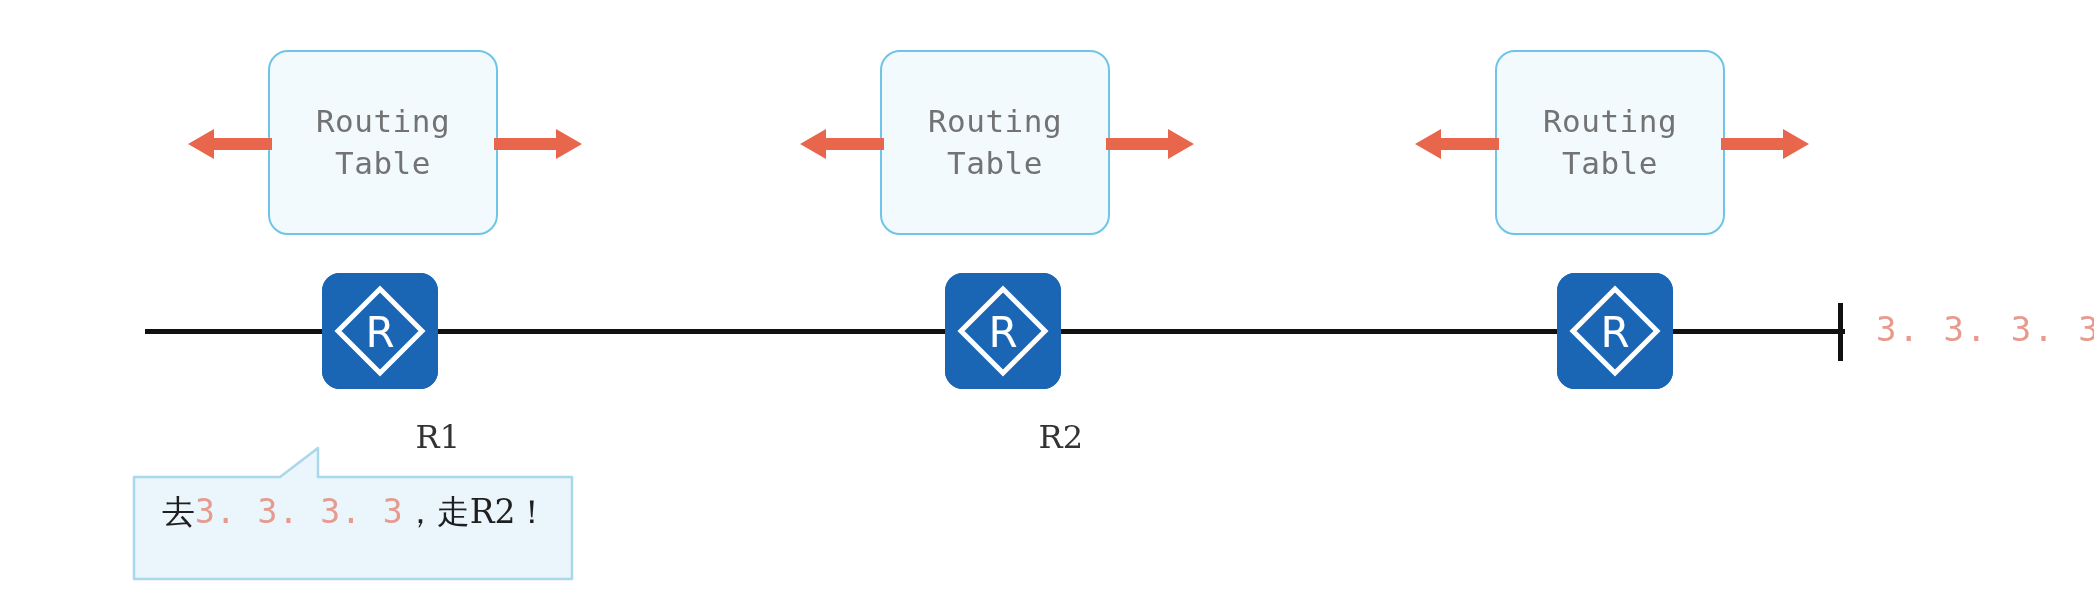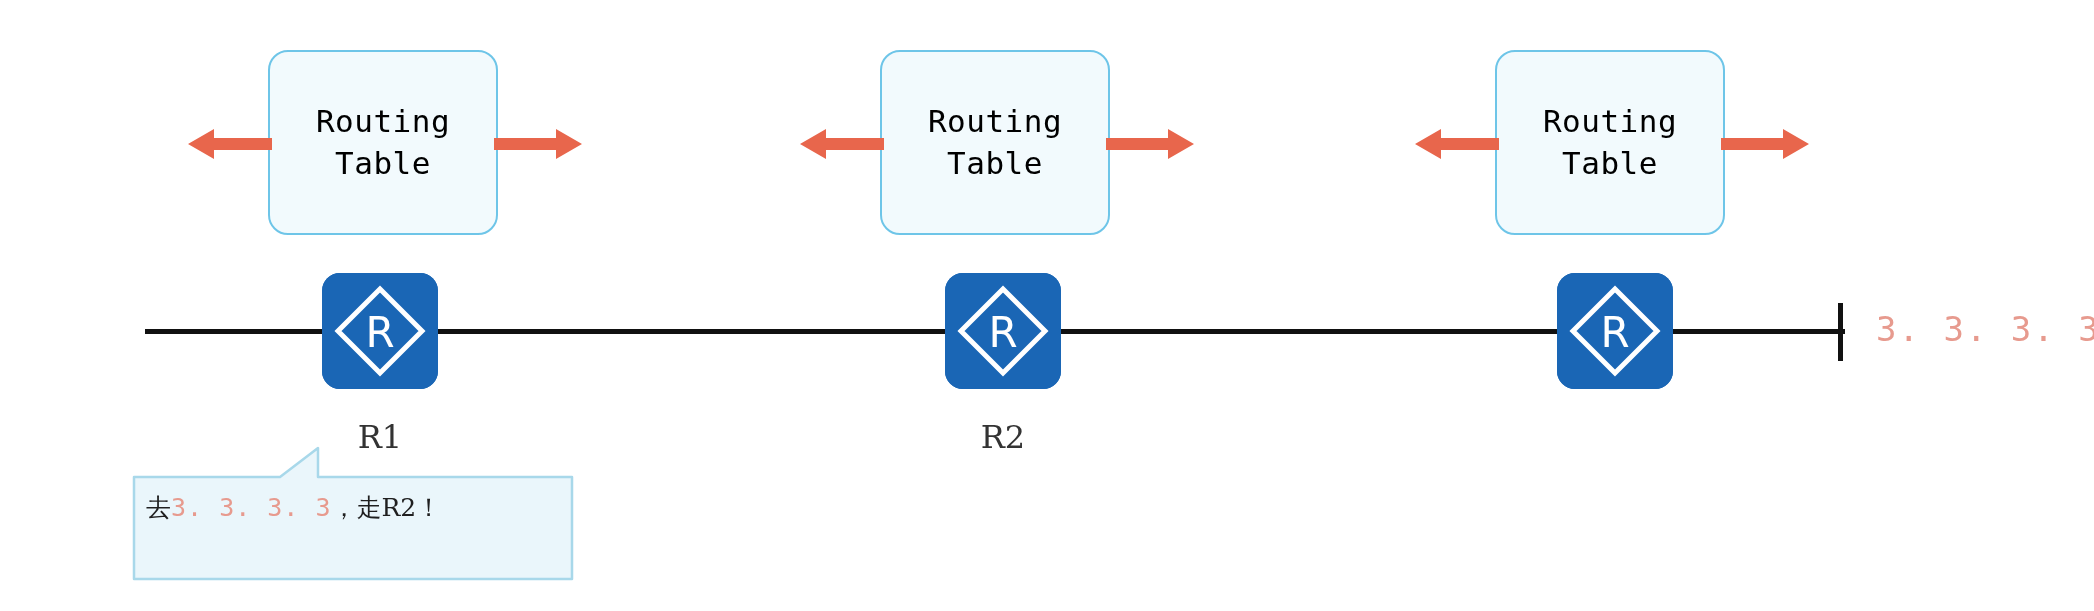--- a/index.html
+++ b/index.html
@@ -26,21 +26,21 @@
     width: 230px;
     height: 185px;
     top: 50px;
     background: #f2fafd;
     border: 2px solid #6ec5e8;
     border-radius: 20px;
     display: flex;
     align-items: center;
     justify-content: center;
     text-align: center;
-    color: #000000;
+    color: #737373;
     font-family: "DejaVu Sans Mono", "Liberation Mono", monospace;
     font-size: 31px;
     line-height: 1.35;
     letter-spacing: 0.5px;
   }
   .rt-box .rt-label { white-space: pre-line; }
 
   
   .arrow {
     position: absolute;
@@ -75,21 +75,21 @@
     background: #1a66b5;
     border-radius: 18px;
   }
   .router svg { display: block; }
 
   
   .r-label {
     position: absolute;
     top: 418px;
     width: 160px;
-    text-align: center;
+    text-align: right;
     font-family: "DejaVu Serif", "Liberation Serif", serif;
     font-size: 32px;
     color: #333333;
   }
 
   
   .endpoint-ip {
     position: absolute;
     left: 1876px;
     top: 309px;
@@ -108,25 +108,25 @@
     width: 450px;
     height: 145px;
   }
   .callout svg {
     position: absolute;
     left: 0;
     top: 0;
   }
   .callout-text {
     position: absolute;
-    left: 18px;
+    left: 34px;
     top: 55px;
     width: 400px;
     font-family: "DejaVu Sans", "Liberation Sans", sans-serif;
-    font-size: 25px;
+    font-size: 33px;
     color: #1f1f1f;
     white-space: nowrap;
     line-height: 1;
   }
   .callout-text .ip {
     color: #e79a8e;
     font-family: "DejaVu Sans Mono", "Liberation Mono", monospace;
     letter-spacing: 1px;
   }
   .callout-text .plain-ascii {

